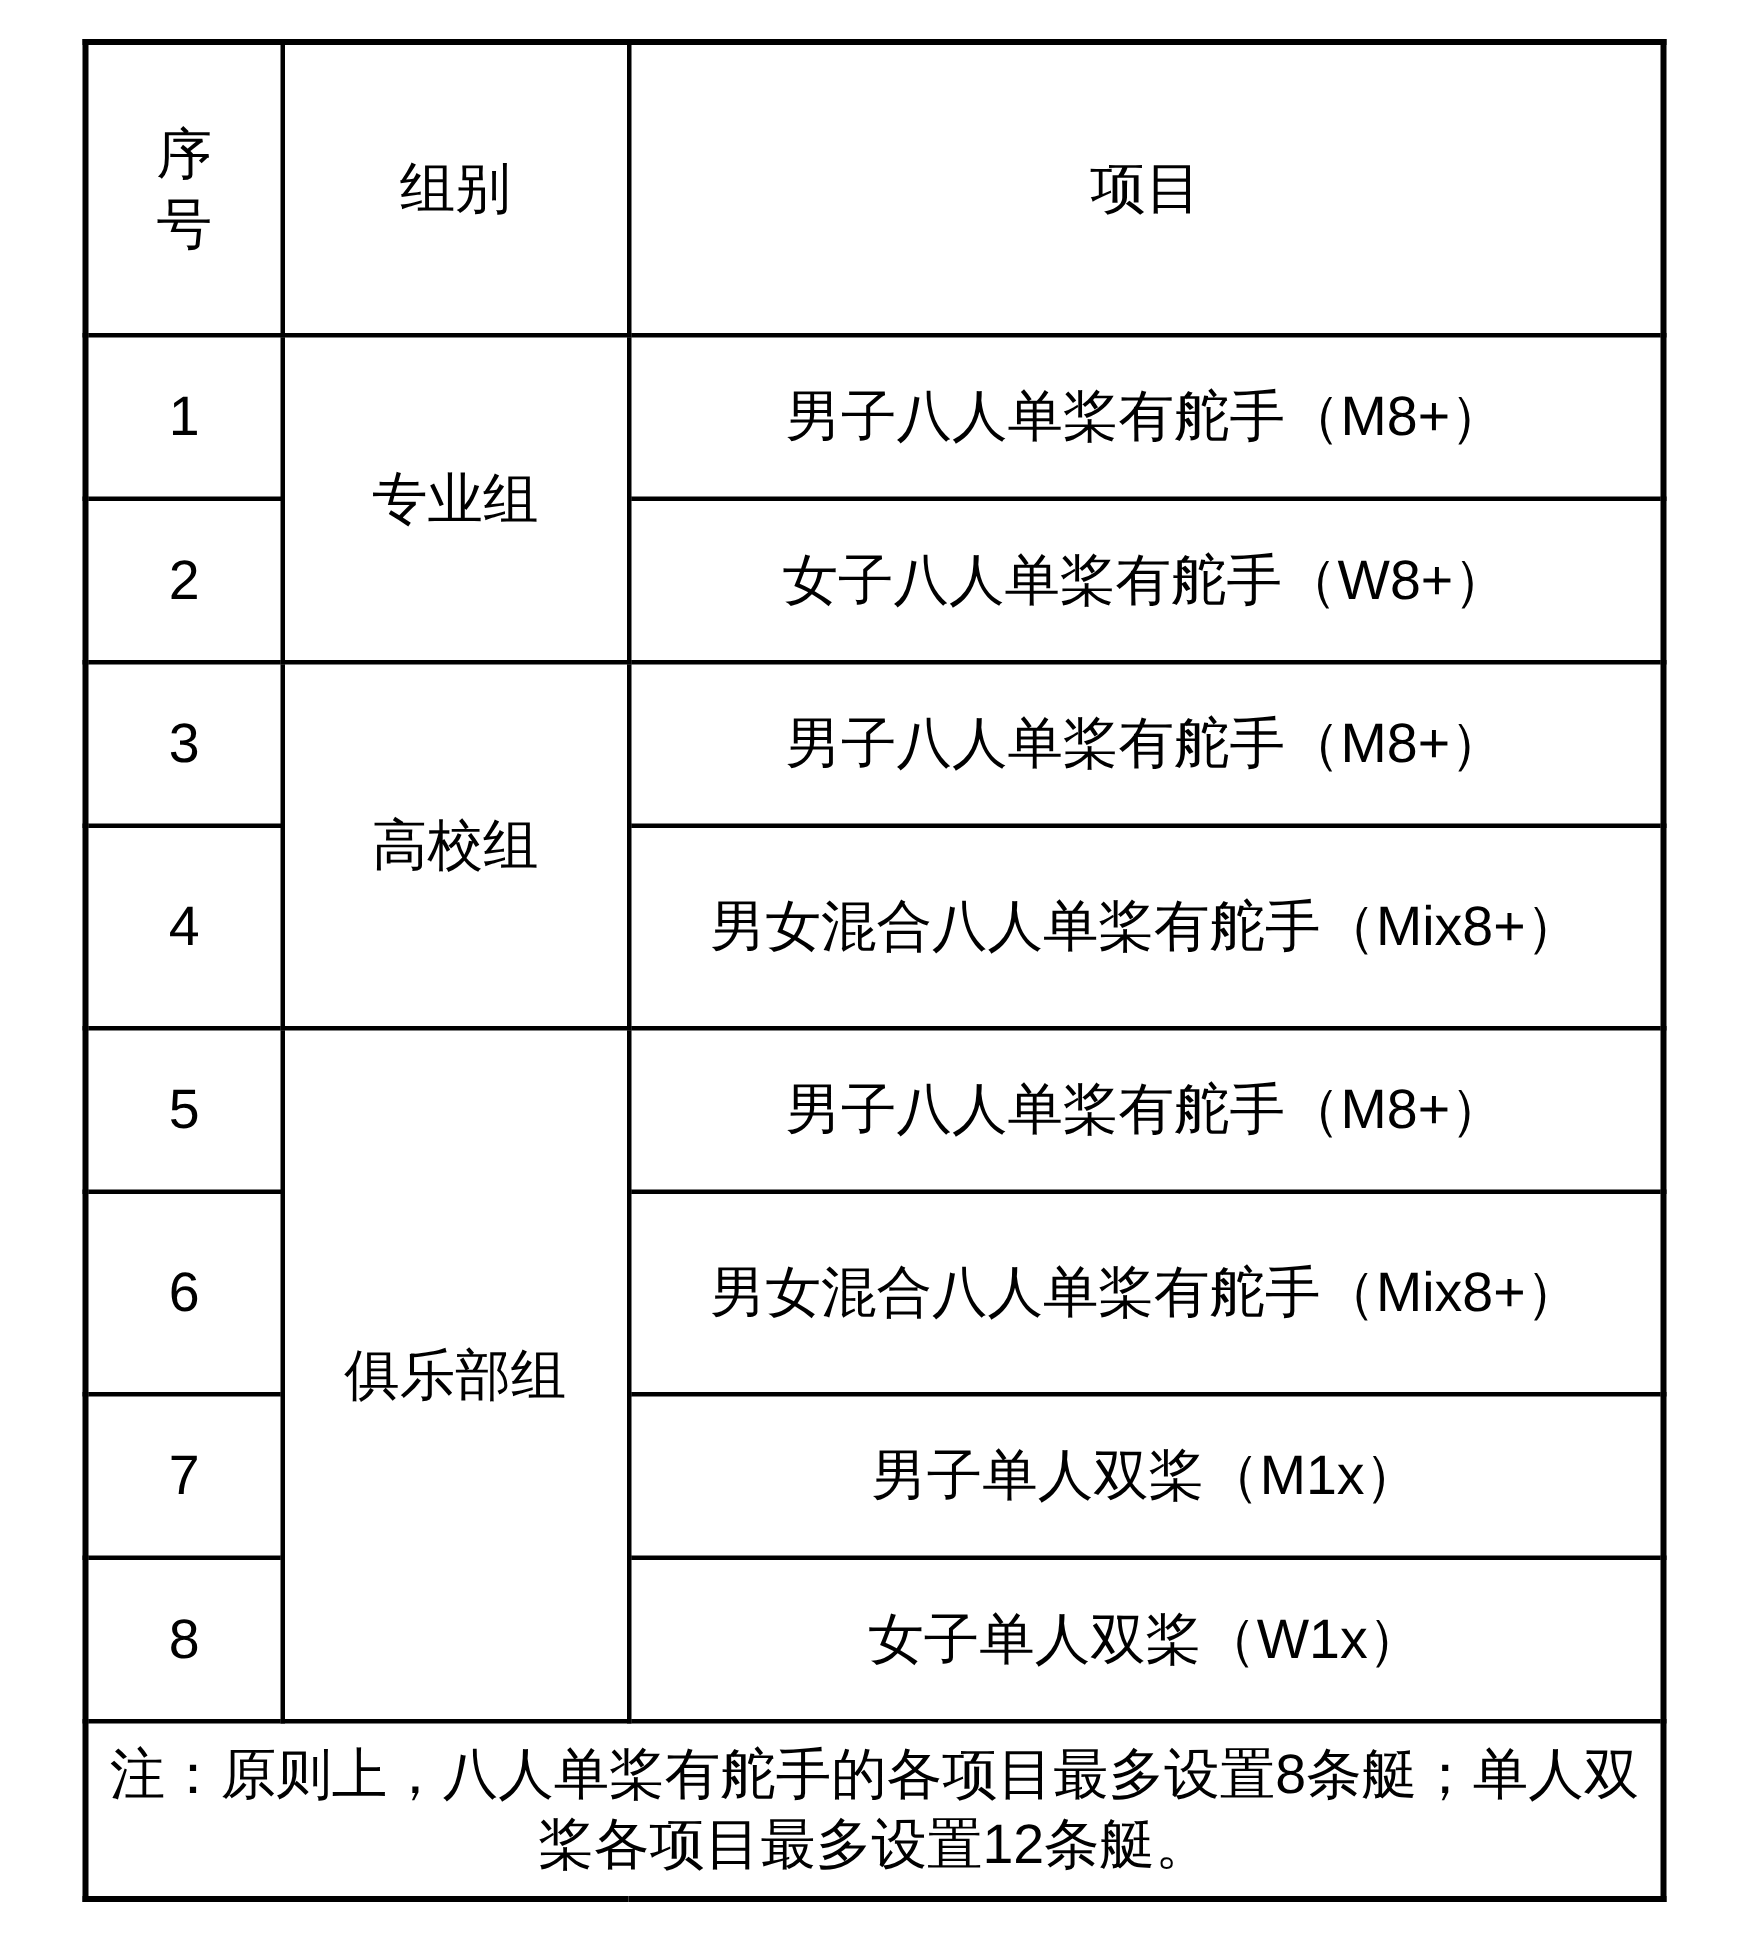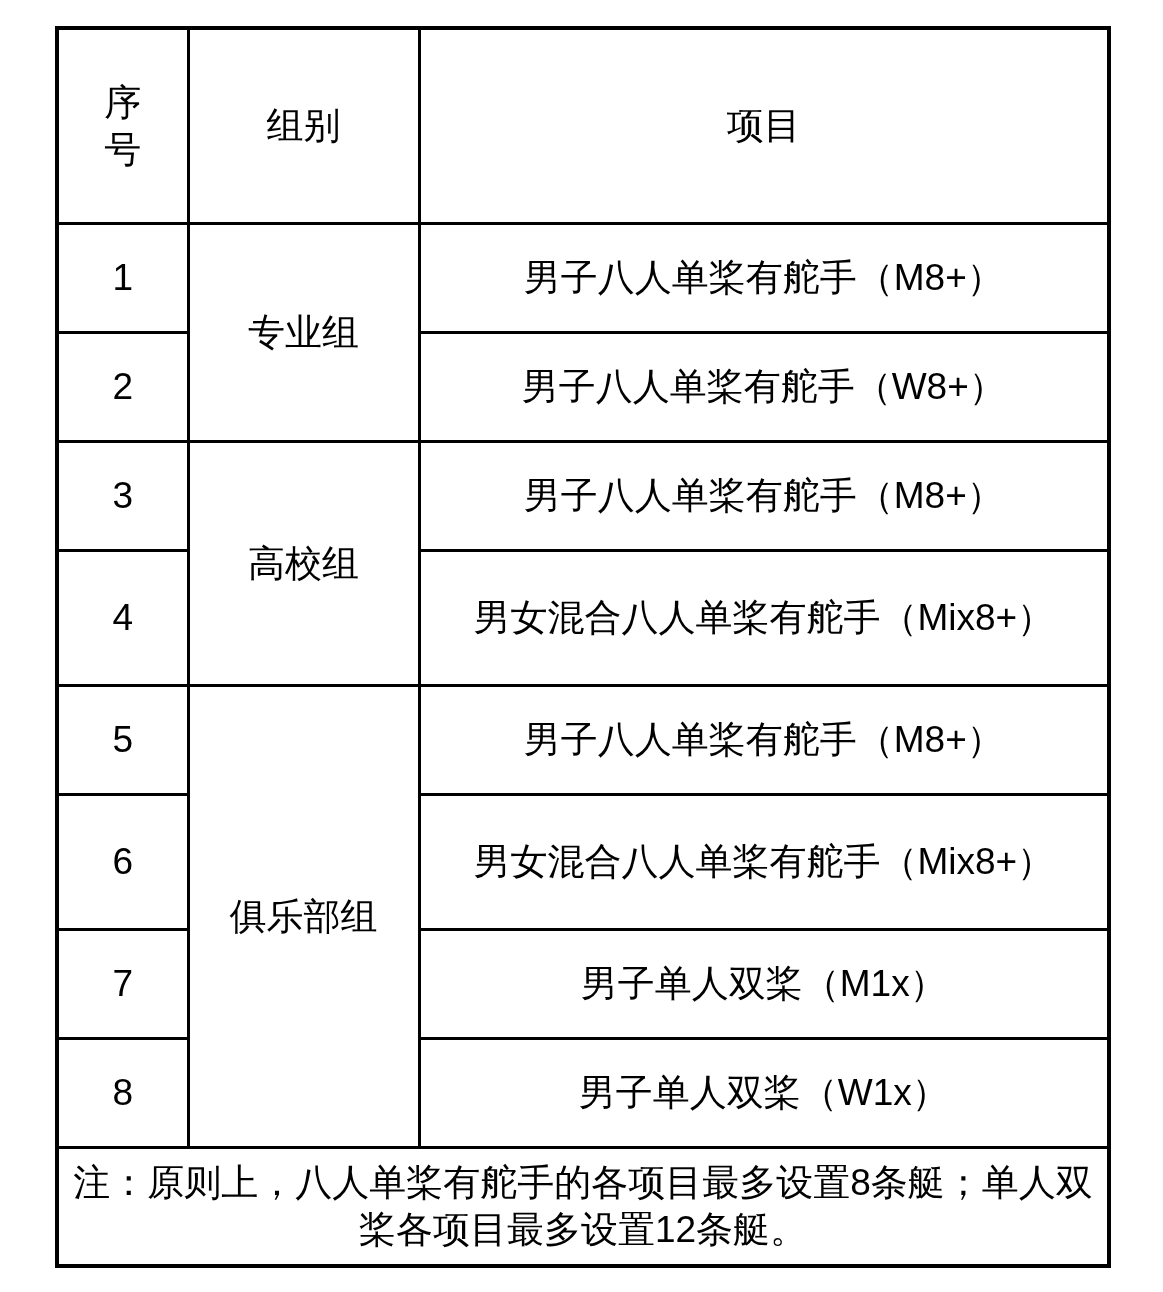--- a/index.html
+++ b/index.html
@@ -95,21 +95,21 @@
         <td>项目</td>
       </tr>
 
       <tr class="row-short">
         <td class="cell-no">1</td>
         <td class="cell-group" rowspan="2">专业组</td>
         <td class="cell-event">男子八人单桨有舵手（M8+）</td>
       </tr>
       <tr class="row-short">
         <td class="cell-no">2</td>
-        <td class="cell-event">男子八人单桨有舵手（W8+）</td>
+        <td class="cell-event">女子八人单桨有舵手（W8+）</td>
       </tr>
 
       <tr class="row-short">
         <td class="cell-no">3</td>
         <td class="cell-group" rowspan="2">高校组</td>
         <td class="cell-event">男子八人单桨有舵手（M8+）</td>
       </tr>
       <tr class="row-tall">
         <td class="cell-no">4</td>
         <td class="cell-event">男女混合八人单桨有舵手（Mix8+）</td>
@@ -123,21 +123,21 @@
       <tr class="row-tall">
         <td class="cell-no">6</td>
         <td class="cell-event">男女混合八人单桨有舵手（Mix8+）</td>
       </tr>
       <tr class="row-short">
         <td class="cell-no">7</td>
         <td class="cell-event">男子单人双桨（M1x）</td>
       </tr>
       <tr class="row-short">
         <td class="cell-no">8</td>
-        <td class="cell-event">男子单人双桨（W1x）</td>
+        <td class="cell-event">女子单人双桨（W1x）</td>
       </tr>
 
       <tr>
         <td class="note-cell" colspan="3">
           <p>注：原则上，八人单桨有舵手的各项目最多设置8条艇；单人双桨各项目最多设置12条艇。</p>
         </td>
       </tr>
     </tbody>
   </table>
 </div>

